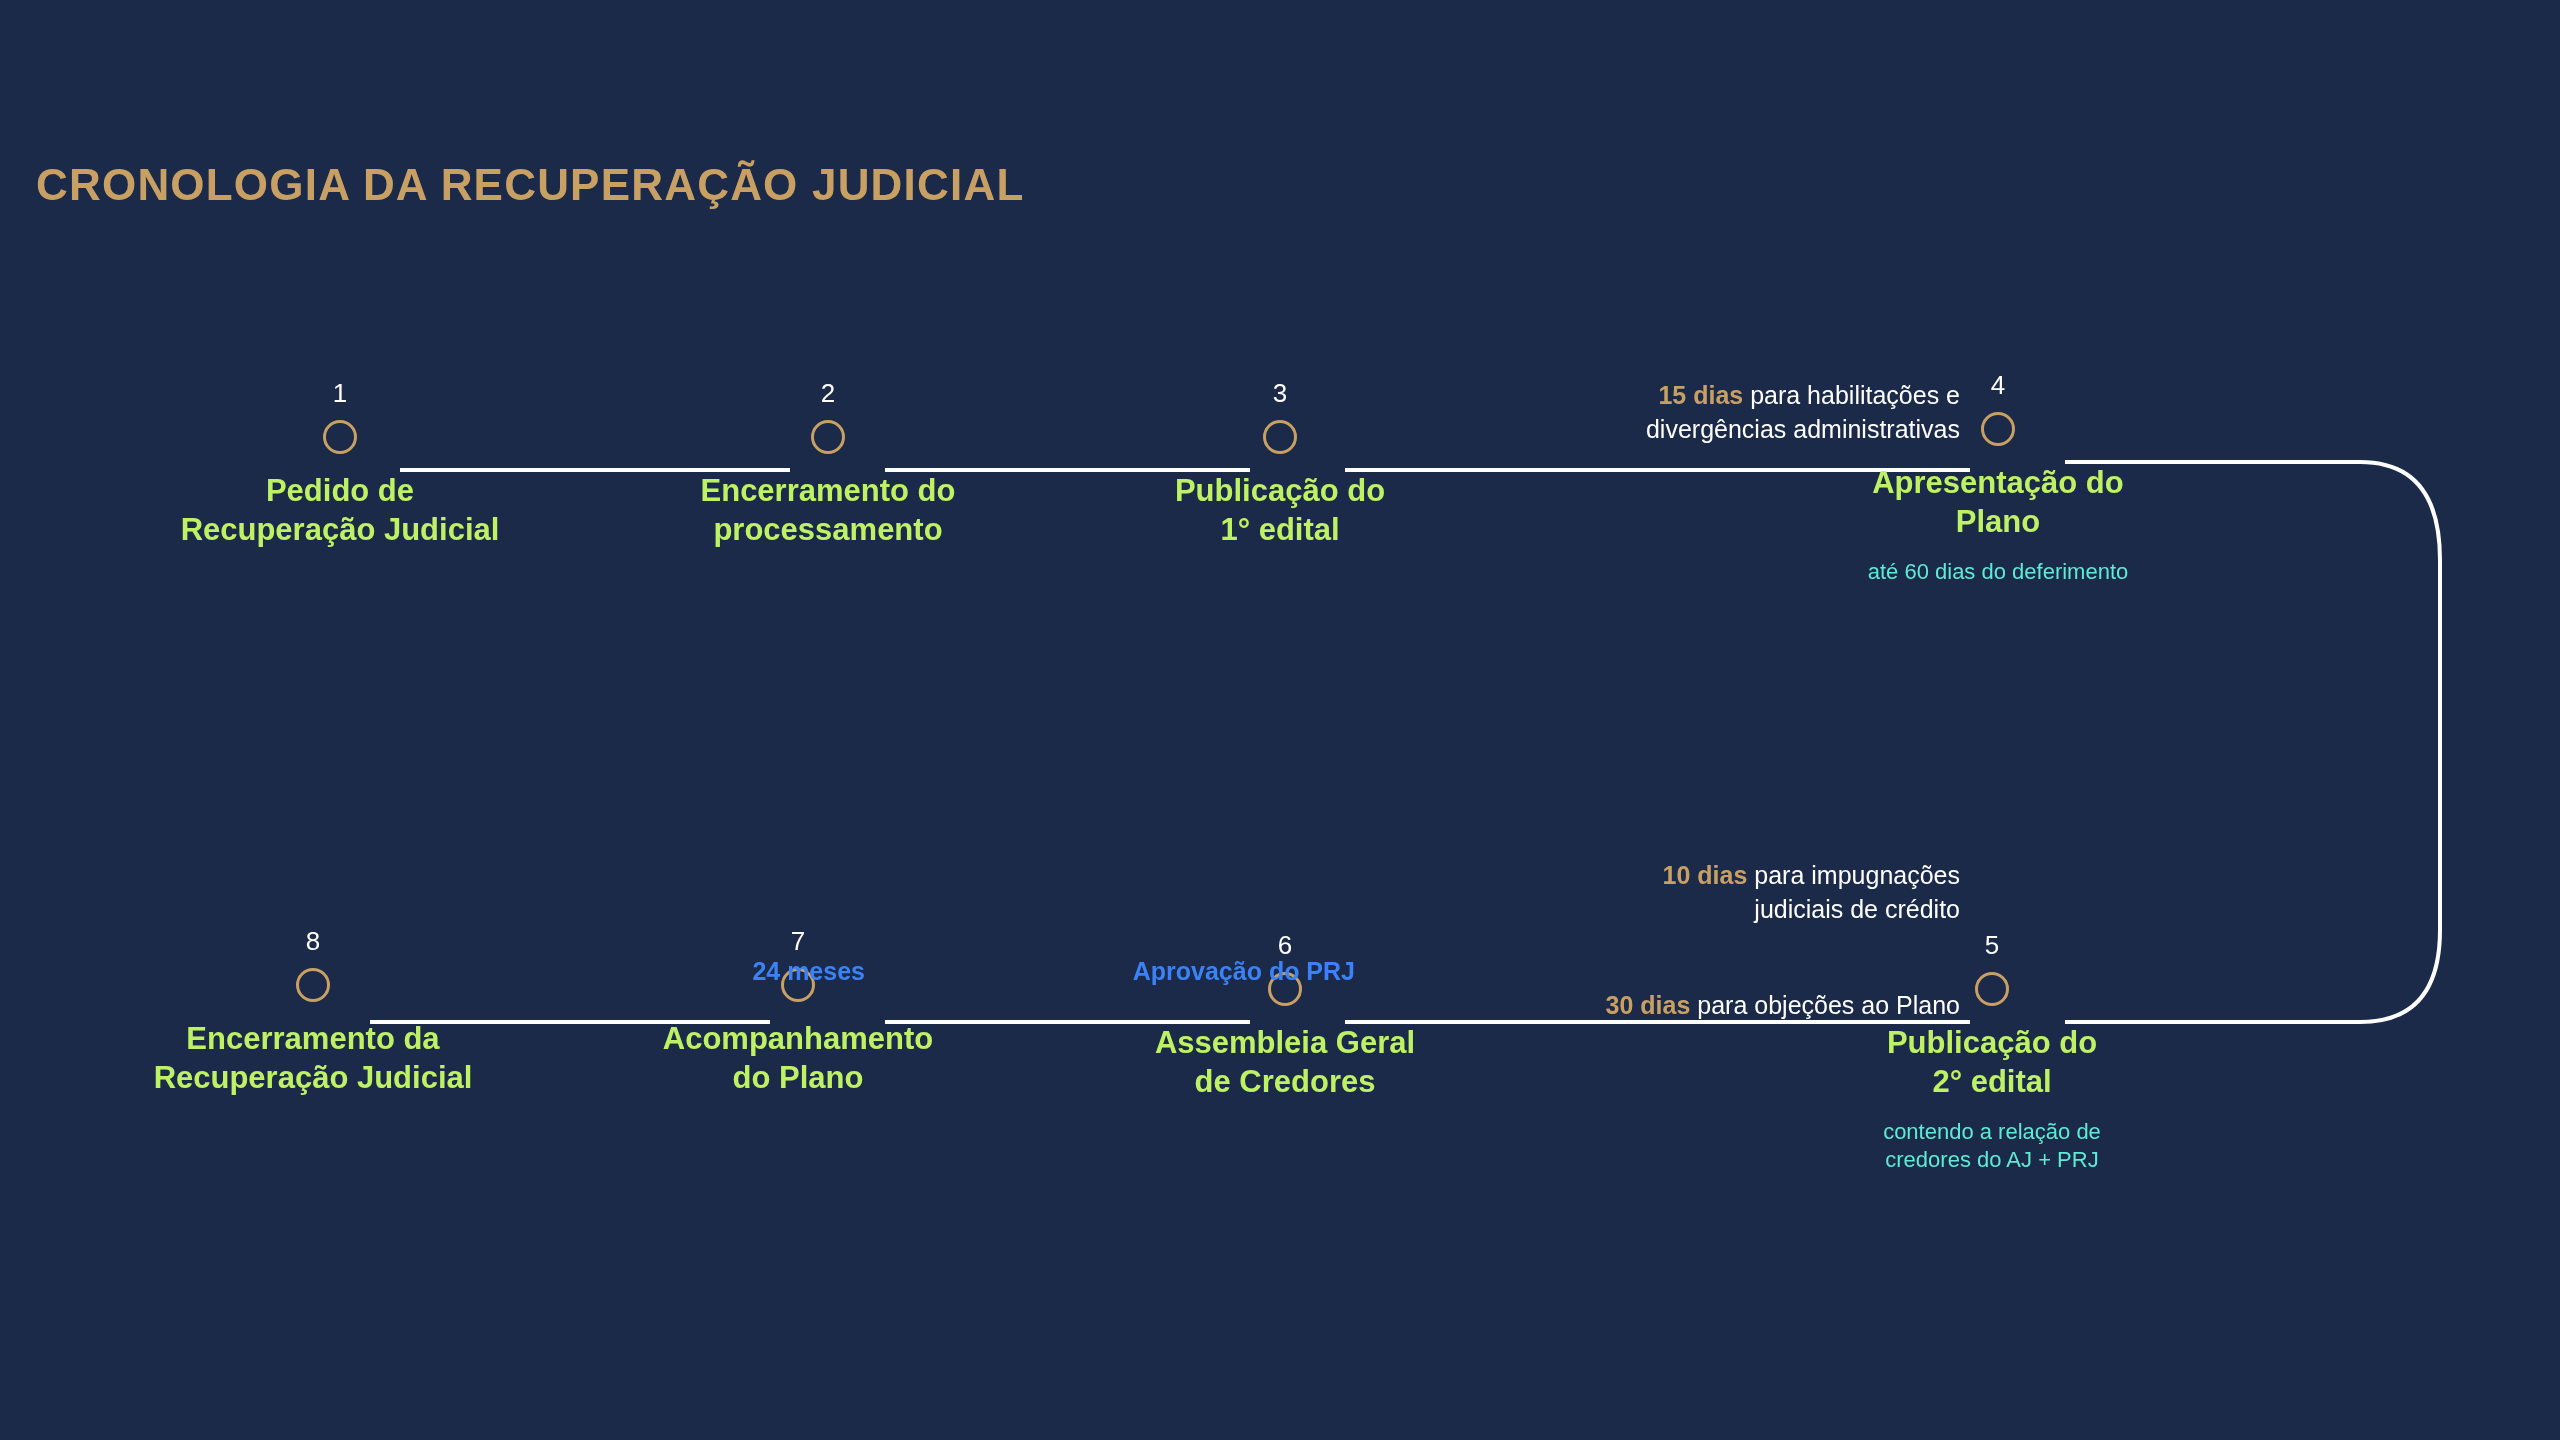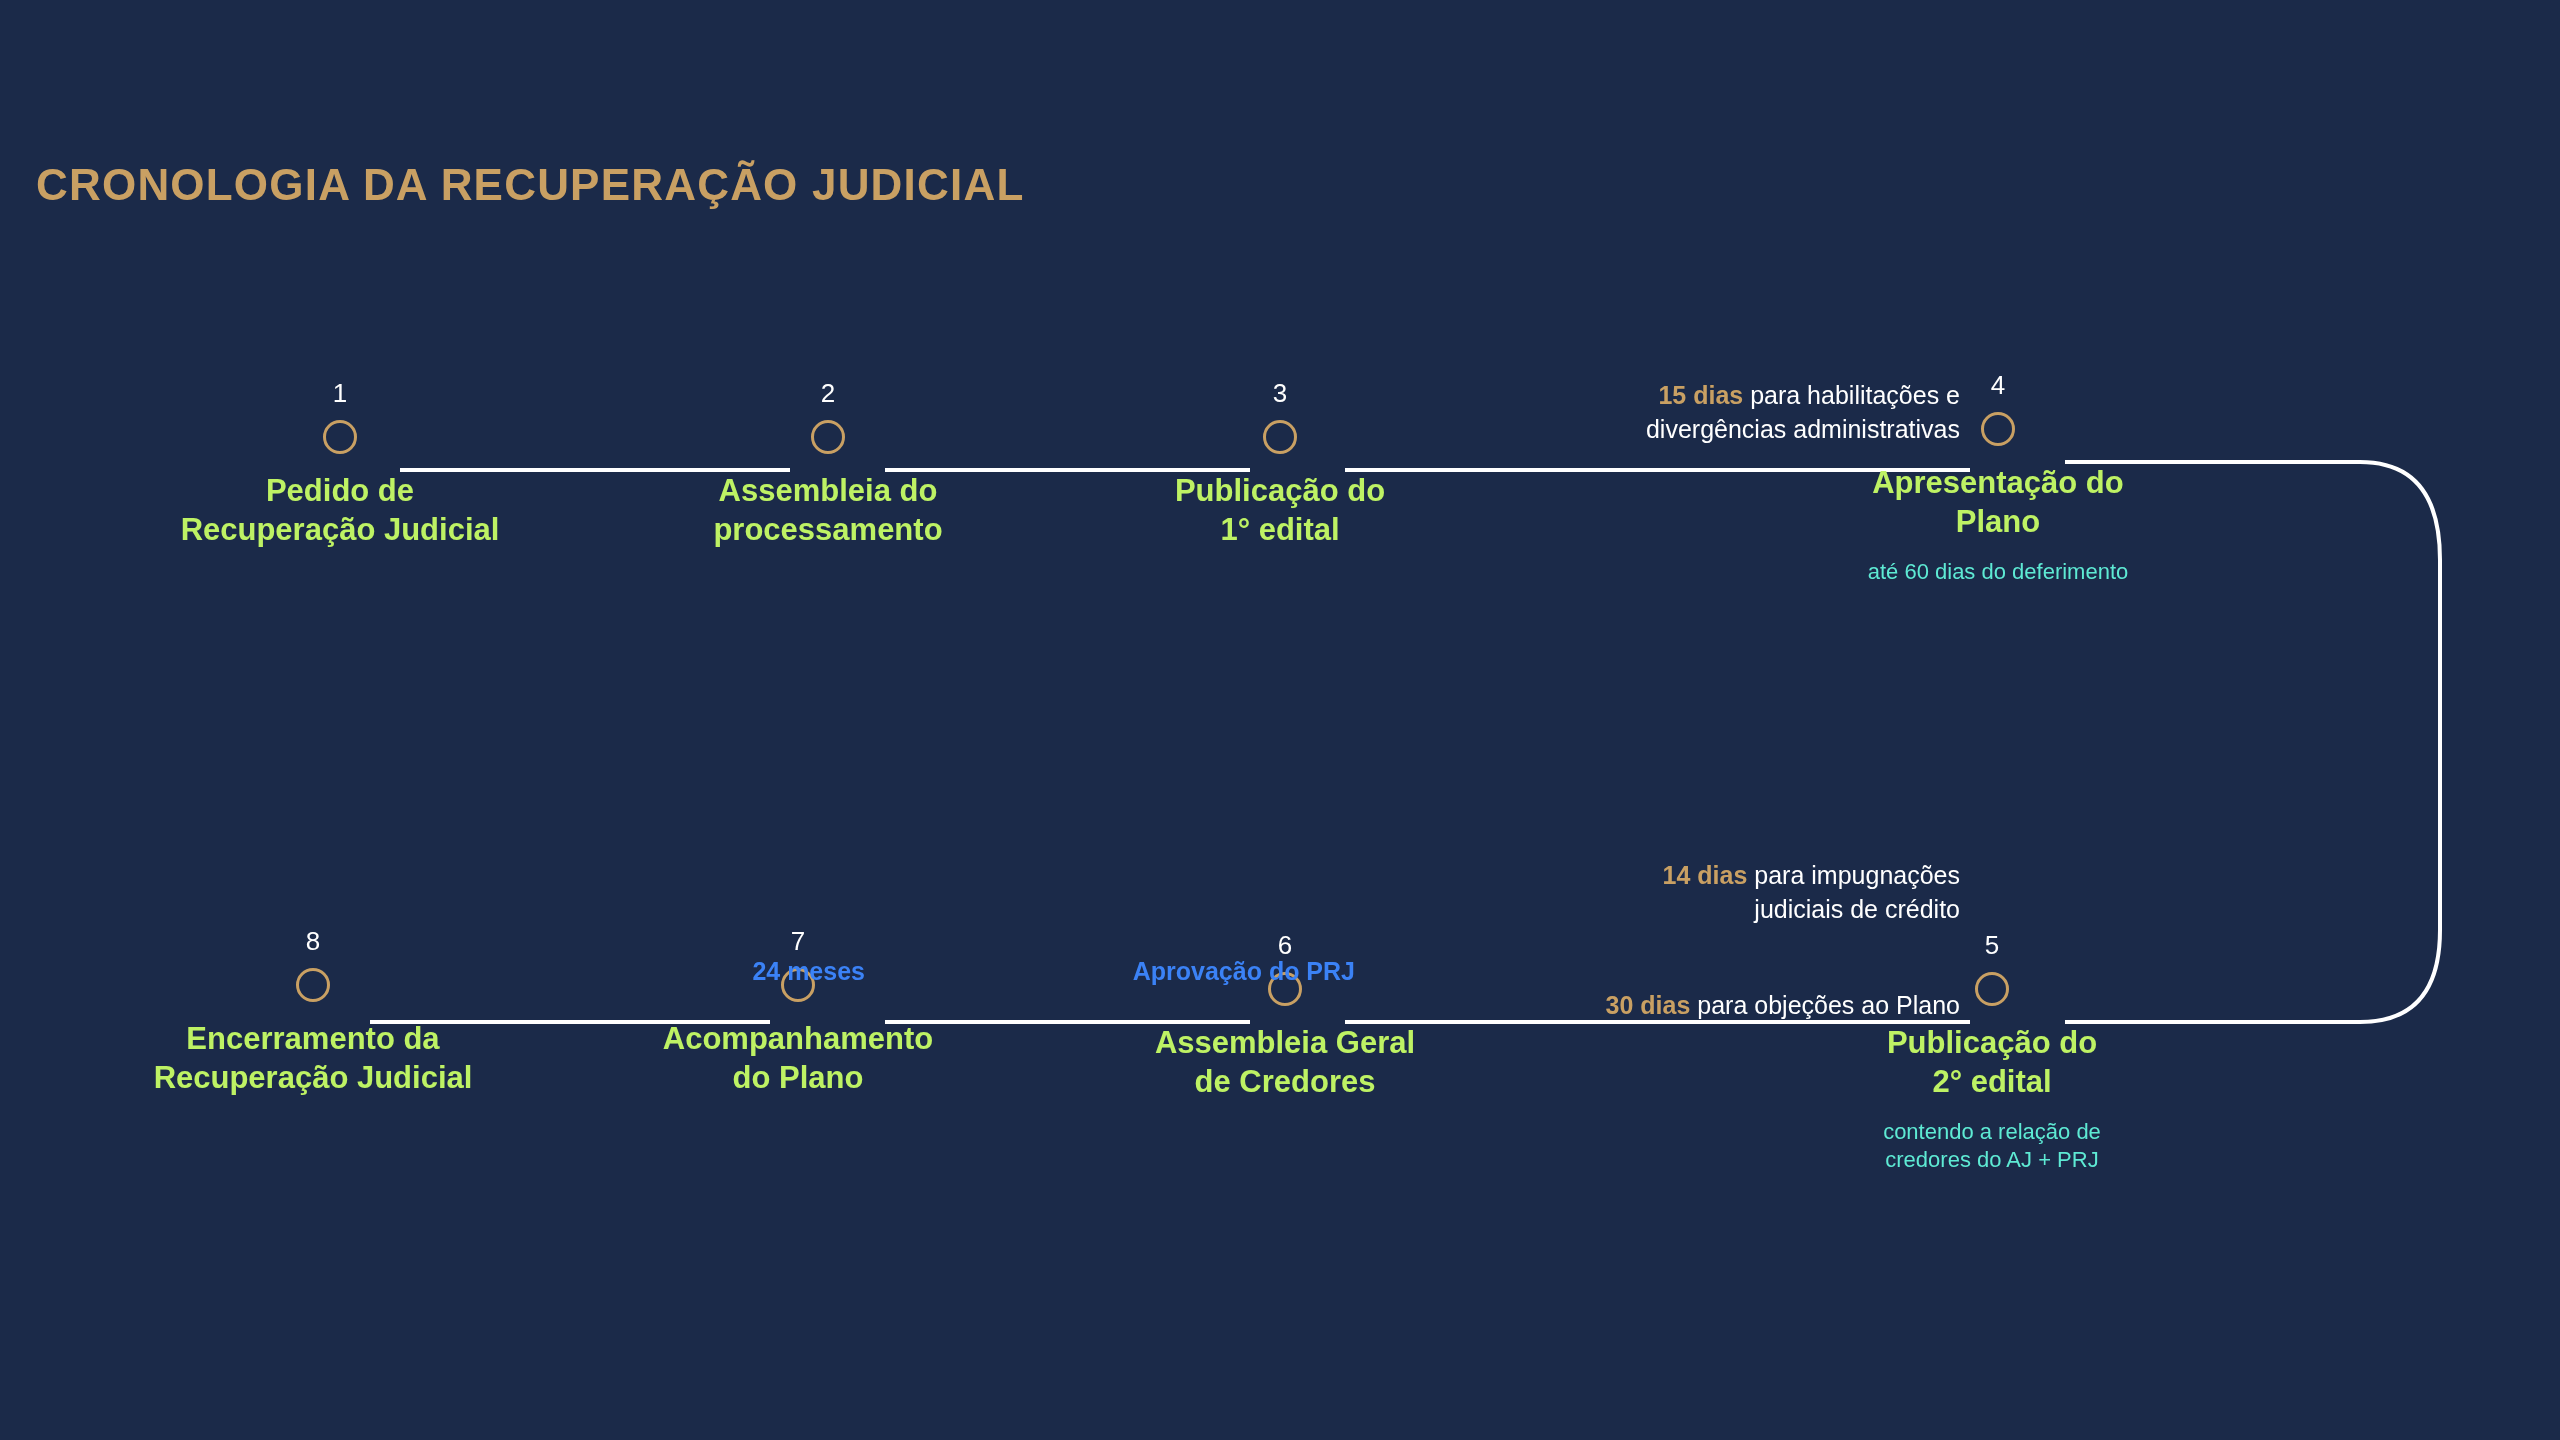--- a/index.html
+++ b/index.html
@@ -132,21 +132,21 @@
     <div class="num">1</div>
     <div class="circle"></div>
     <div class="label">Pedido de
 Recuperação Judicial</div>
     <div class="sub"></div>
   </div>
 
   <div class="node" style="left:828px; top:380px;">
     <div class="num">2</div>
     <div class="circle"></div>
-    <div class="label">Assembleia do
+    <div class="label">Encerramento do
 processamento</div>
     <div class="sub"></div>
   </div>
 
   <div class="node" style="left:1280px; top:380px;">
     <div class="num">3</div>
     <div class="circle"></div>
     <div class="label">Publicação do
 1° edital</div>
     <div class="sub"></div>
@@ -192,21 +192,21 @@
 Recuperação Judicial</div>
     <div class="sub"></div>
   </div>
 
   <div class="seg-caption" style="left:1640px; top:345px;">
     <b>15 dias</b><span> para habilitações e
 divergências administrativas</span>
   </div>
 
   <div class="seg-caption" style="left:1640px; top:825px;">
-    <b>14 dias</b><span> para impugnações
+    <b>10 dias</b><span> para impugnações
 judiciais de crédito</span>
   </div>
 
   <div class="seg-caption" style="left:1640px; top:955px;">
     <b>30 dias</b><span> para objeções ao Plano</span>
   </div>
 
   <div class="seg-caption gold-only" style="left:1035px; top:955px;">Aprovação do PRJ</div>
 
   <div class="seg-caption gold-only" style="left:545px; top:955px;">24 meses</div>

